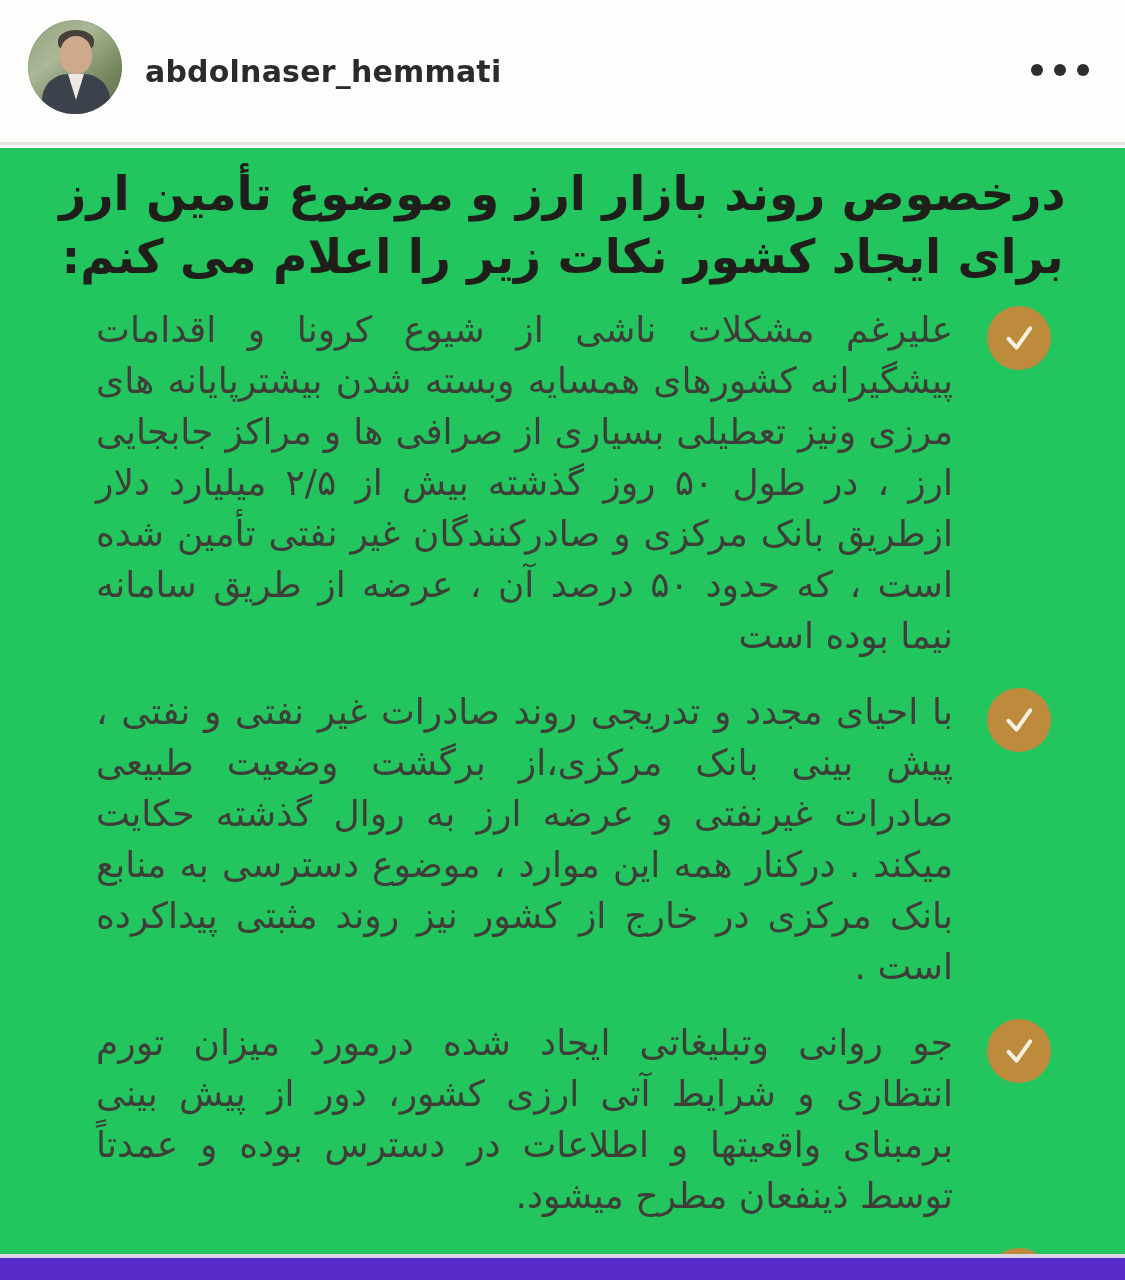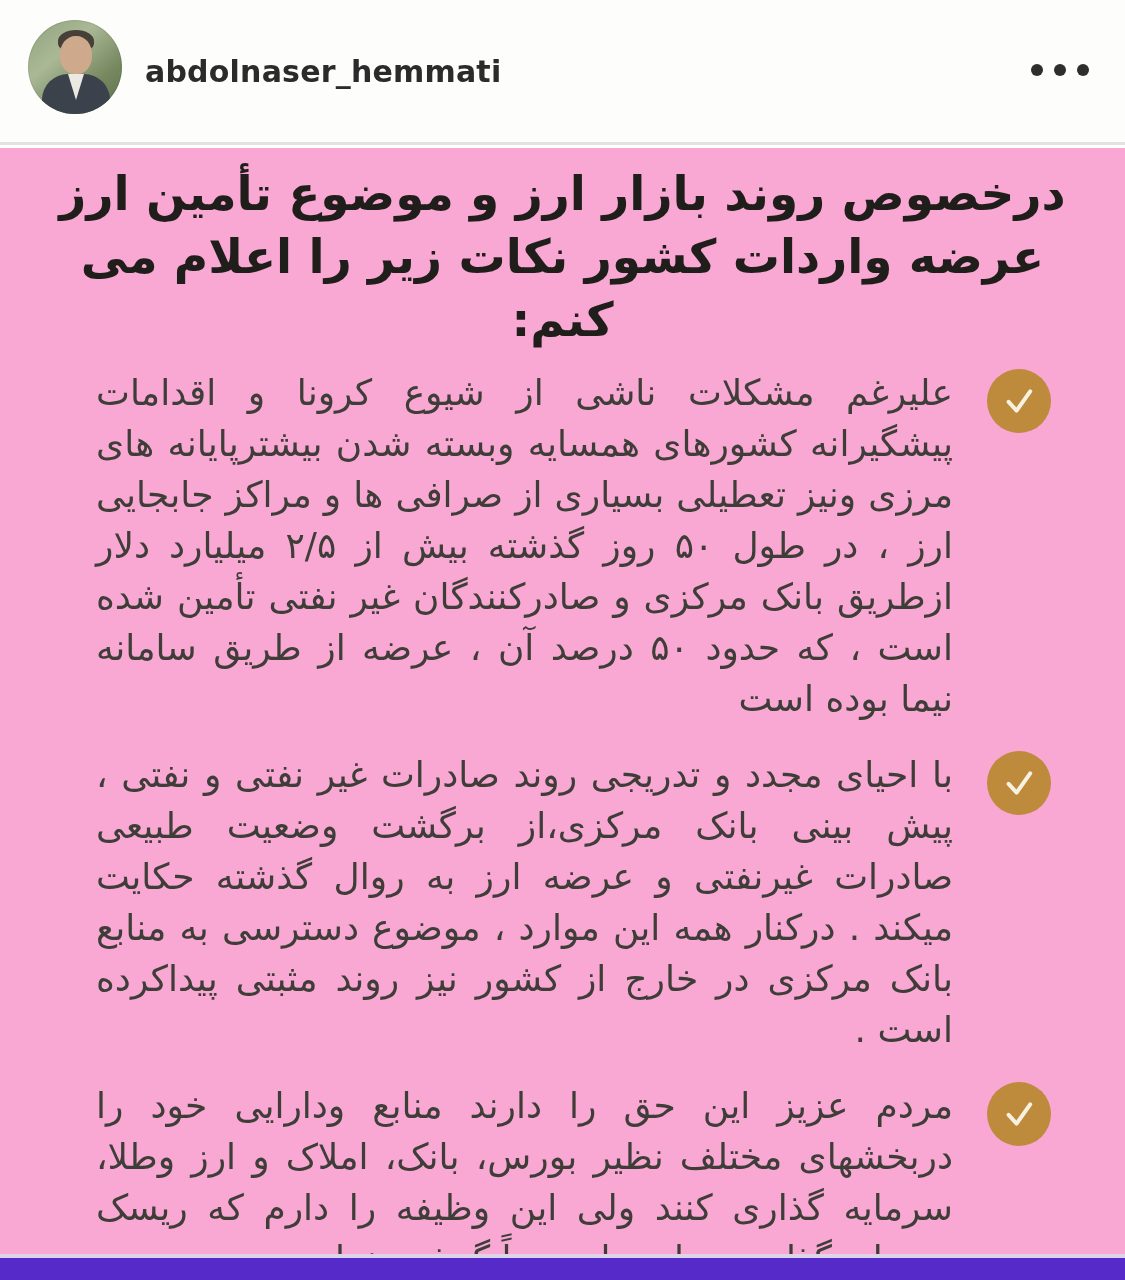--- a/index.html
+++ b/index.html
@@ -75,21 +75,21 @@
   .more-menu .dot {
     width: 12px; height: 12px;
     border-radius: 50%;
     background: #2e2e2e;
   }
 
   
   .post-body {
     position: absolute;
     top: 148px; left: 0; right: 0; bottom: 0;
-    background: #f9a8d4;
+    background: #22c55e;
     direction: rtl;
   }
   .post-title {
     padding: 14px 40px 0 40px;
     text-align: center;
     font-size: 47px;
     line-height: 63px;
     font-weight: 800;
     color: #201e1b;
   }
@@ -148,21 +148,21 @@
     <div class="more-menu">
       <span class="dot"></span>
       <span class="dot"></span>
       <span class="dot"></span>
     </div>
   </header>
 
   <main class="post-body">
     <h1 class="post-title">
       <div>درخصوص روند بازار ارز و موضوع تأمین ارز</div>
-      <div>عرضه واردات کشور نکات زیر را اعلام می کنم:</div>
+      <div>برای ایجاد کشور نکات زیر را اعلام می کنم:</div>
     </h1>
 
     <div class="bullets" id="bullets">
   <div class="bullet">
     <span class="check-badge">
       <svg width="40" height="40" viewBox="0 0 100 100" aria-hidden="true">
         <polyline points="24,52 44,74 78,26" fill="none" stroke="#f7f1e1" stroke-width="10" stroke-linecap="round" stroke-linejoin="round"></polyline>
       </svg>
     </span>
     <p class="bullet-text">علیرغم مشکلات ناشی از شیوع کرونا و اقدامات پیشگیرانه کشورهای همسایه وبسته شدن بیشترپایانه های مرزی ونیز تعطیلی بسیاری از صرافی ها و مراکز جابجایی ارز ، در طول ۵۰ روز گذشته بیش از ۲/۵ میلیارد دلار ازطریق بانک مرکزی و صادرکنندگان غیر نفتی تأمین شده است ، که حدود ۵۰ درصد آن ، عرضه از طریق سامانه نیما بوده است</p>
@@ -170,20 +170,28 @@
 
   <div class="bullet">
     <span class="check-badge">
       <svg width="40" height="40" viewBox="0 0 100 100" aria-hidden="true">
         <polyline points="24,52 44,74 78,26" fill="none" stroke="#f7f1e1" stroke-width="10" stroke-linecap="round" stroke-linejoin="round"></polyline>
       </svg>
     </span>
     <p class="bullet-text">با احیای مجدد و تدریجی روند صادرات غیر نفتی و نفتی ، پیش بینی بانک مرکزی،از برگشت وضعیت طبیعی صادرات غیرنفتی و عرضه ارز به روال گذشته حکایت میکند . درکنار همه این موارد ، موضوع دسترسی به منابع بانک مرکزی در خارج از کشور نیز روند مثبتی پیداکرده است .</p>
   </div>
 
+  <div class="bullet">
+    <span class="check-badge">
+      <svg width="40" height="40" viewBox="0 0 100 100" aria-hidden="true">
+        <polyline points="24,52 44,74 78,26" fill="none" stroke="#f7f1e1" stroke-width="10" stroke-linecap="round" stroke-linejoin="round"></polyline>
+      </svg>
+    </span>
+    <p class="bullet-text">جو روانی وتبلیغاتی ایجاد شده درمورد میزان تورم انتظاری و شرایط آتی ارزی کشور، دور از پیش بینی برمبنای واقعیتها و اطلاعات در دسترس بوده و عمدتاً توسط ذینفعان مطرح میشود.</p>
+  </div>
 
   <div class="bullet">
     <span class="check-badge">
       <svg width="40" height="40" viewBox="0 0 100 100" aria-hidden="true">
         <polyline points="24,52 44,74 78,26" fill="none" stroke="#f7f1e1" stroke-width="10" stroke-linecap="round" stroke-linejoin="round"></polyline>
       </svg>
     </span>
     <p class="bullet-text">مردم عزیز این حق را دارند منابع ودارایی خود را دربخشهای مختلف نظیر بورس، بانک، املاک و ارز وطلا، سرمایه گذاری کنند ولی این وظیفه را دارم که ریسک سرمایه گذاری در ارز را مجدداً گوشزد نمایم .</p>
   </div>
 </div>

